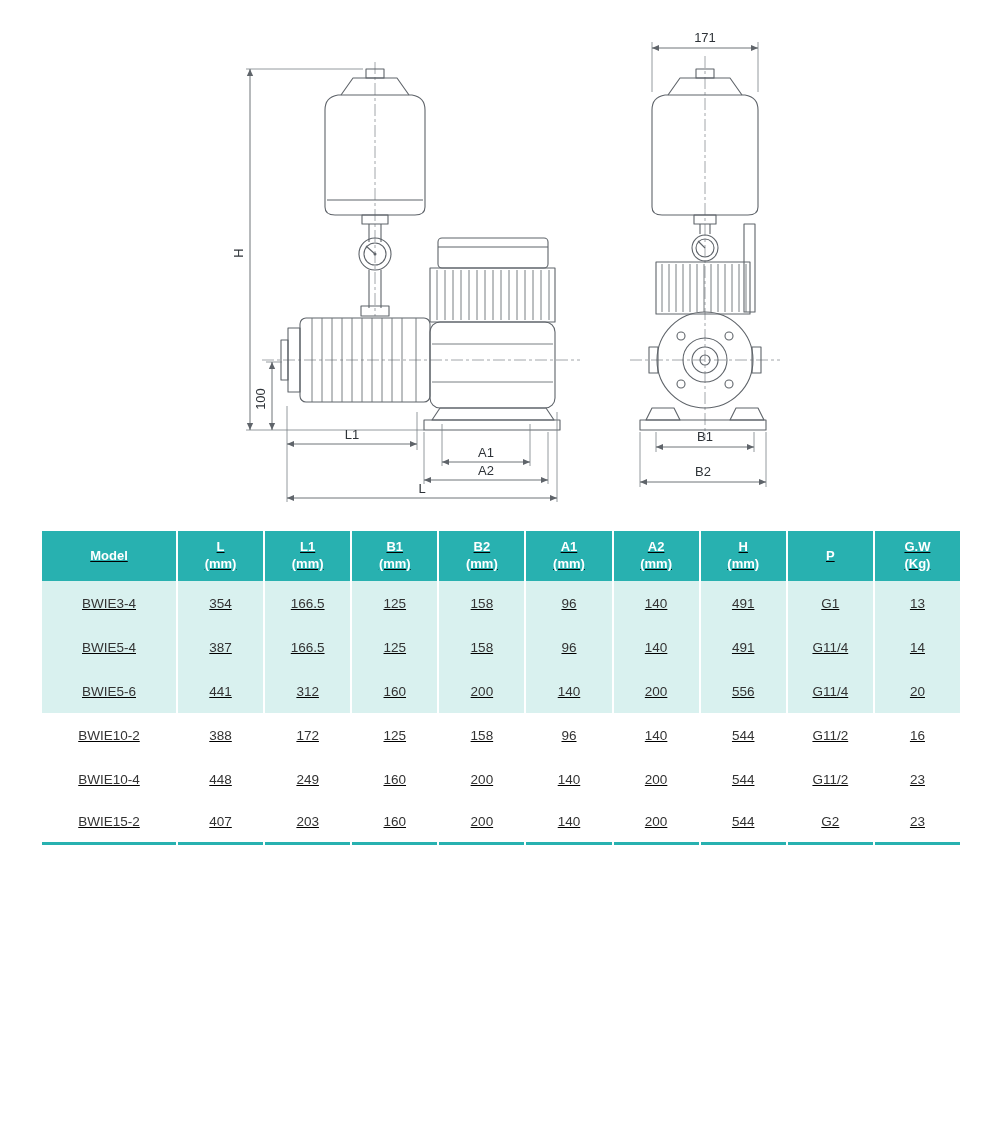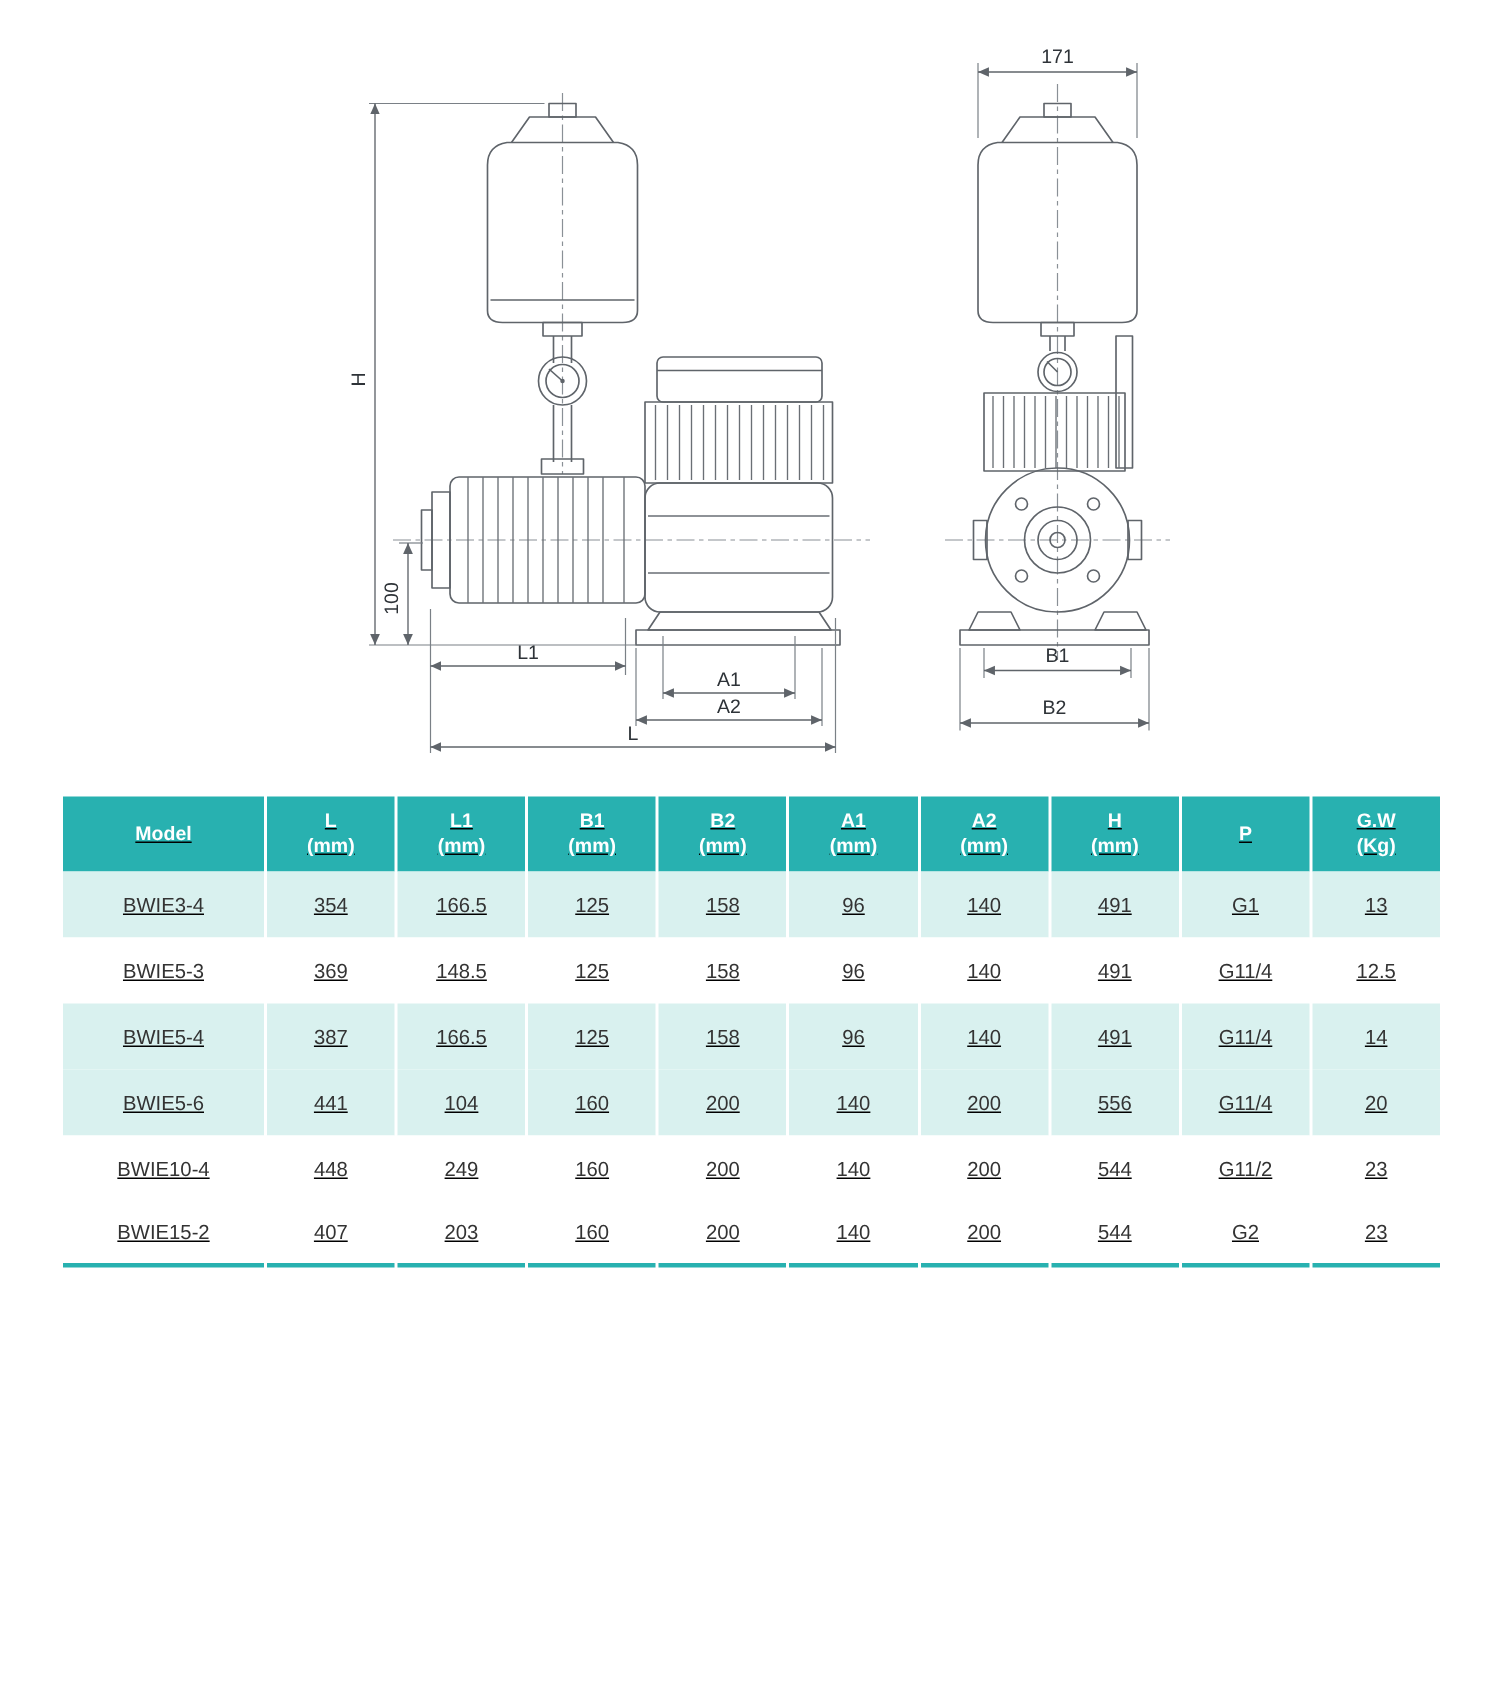--- a/index.html
+++ b/index.html
@@ -213,55 +213,55 @@
           <td>354</td>
           <td>166.5</td>
           <td>125</td>
           <td>158</td>
           <td>96</td>
           <td>140</td>
           <td>491</td>
           <td>G1</td>
           <td>13</td>
         </tr>
-        <tr>
-          <td>BWIE5-3</td>
-          <td>369</td>
-          <td>148.5</td>
-          <td>125</td>
-          <td>158</td>
-          <td>96</td>
-          <td>140</td>
-          <td>491</td>
-          <td>G11/4</td>
-          <td>12.5</td>
-        </tr>
         <tr class="alt">
           <td>BWIE5-4</td>
           <td>387</td>
           <td>166.5</td>
           <td>125</td>
           <td>158</td>
           <td>96</td>
           <td>140</td>
           <td>491</td>
           <td>G11/4</td>
           <td>14</td>
         </tr>
         <tr class="alt">
           <td>BWIE5-6</td>
           <td>441</td>
-          <td>104</td>
+          <td>312</td>
           <td>160</td>
           <td>200</td>
           <td>140</td>
           <td>200</td>
           <td>556</td>
           <td>G11/4</td>
           <td>20</td>
+        </tr>
+        <tr>
+          <td>BWIE10-2</td>
+          <td>388</td>
+          <td>172</td>
+          <td>125</td>
+          <td>158</td>
+          <td>96</td>
+          <td>140</td>
+          <td>544</td>
+          <td>G11/2</td>
+          <td>16</td>
         </tr>
         <tr>
           <td>BWIE10-4</td>
           <td>448</td>
           <td>249</td>
           <td>160</td>
           <td>200</td>
           <td>140</td>
           <td>200</td>
           <td>544</td>

